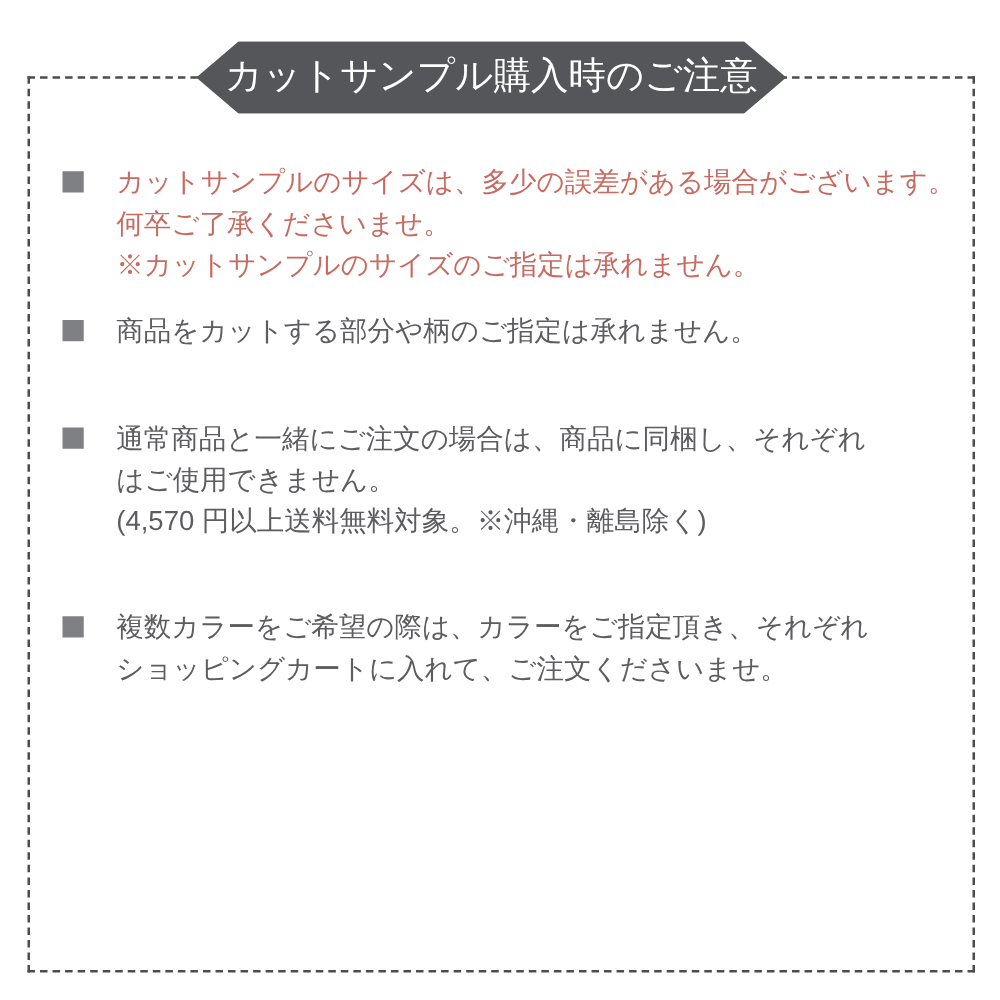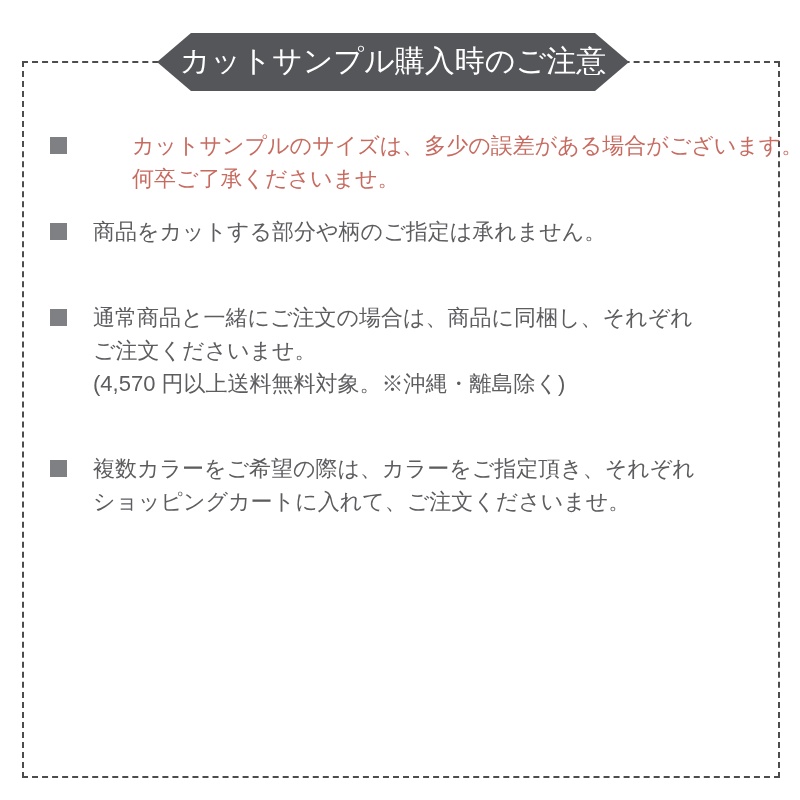--- a/index.html
+++ b/index.html
@@ -44,21 +44,21 @@
     position: absolute;
     left: 0; top: 0;
     width: 100%;
     padding: 66px 10px 0 26px;
     list-style: none;
   }
   .notice-item {
     display: flex;
     align-items: flex-start;
   }
-  .notice-item:nth-child(1) { margin-bottom: 20px; gap: 39px; }
+  .notice-item:nth-child(1) { margin-bottom: 20px; }
   .notice-item:nth-child(2) { margin-bottom: 53px; text-align: right; }
   .notice-item:nth-child(3) { margin-bottom: 52px; }
   .notice-item:nth-child(4) { margin-bottom: 56px; }
   .bullet {
     flex: 0 0 auto;
     width: 17px; height: 17px;
     background: #7e8083;
     margin-top: 8px;
     margin-right: 26px;
   }
@@ -81,36 +81,37 @@
       <span class="banner-title">カットサンプル購入時のご注意</span>
     </div>
 
     <ul class="notice-list">
 
       <li class="notice-item emphasis">
         <span class="bullet"></span>
         <div class="item-text">
           <span class="line">カットサンプルのサイズは、多少の誤差がある場合がございます。</span>
           <span class="line">何卒ご了承くださいませ。</span>
+          <span class="line">※カットサンプルのサイズのご指定は承れません。</span>
         </div>
       </li>
 
       <li class="notice-item">
         <span class="bullet"></span>
         <div class="item-text">
           <span class="line">商品をカットする部分や柄のご指定は承れません。</span>
         </div>
       </li>
 
 
       <li class="notice-item">
         <span class="bullet"></span>
         <div class="item-text">
           <span class="line">通常商品と一緒にご注文の場合は、商品に同梱し、それぞれ</span>
-          <span class="line">ご注文くださいませ。</span>
+          <span class="line">はご使用できません。</span>
           <span class="line">(4,570 円以上送料無料対象。※沖縄・離島除く)</span>
         </div>
       </li>
 
       <li class="notice-item">
         <span class="bullet"></span>
         <div class="item-text">
           <span class="line">複数カラーをご希望の際は、カラーをご指定頂き、それぞれ</span>
           <span class="line">ショッピングカートに入れて、ご注文くださいませ。</span>
         </div>

